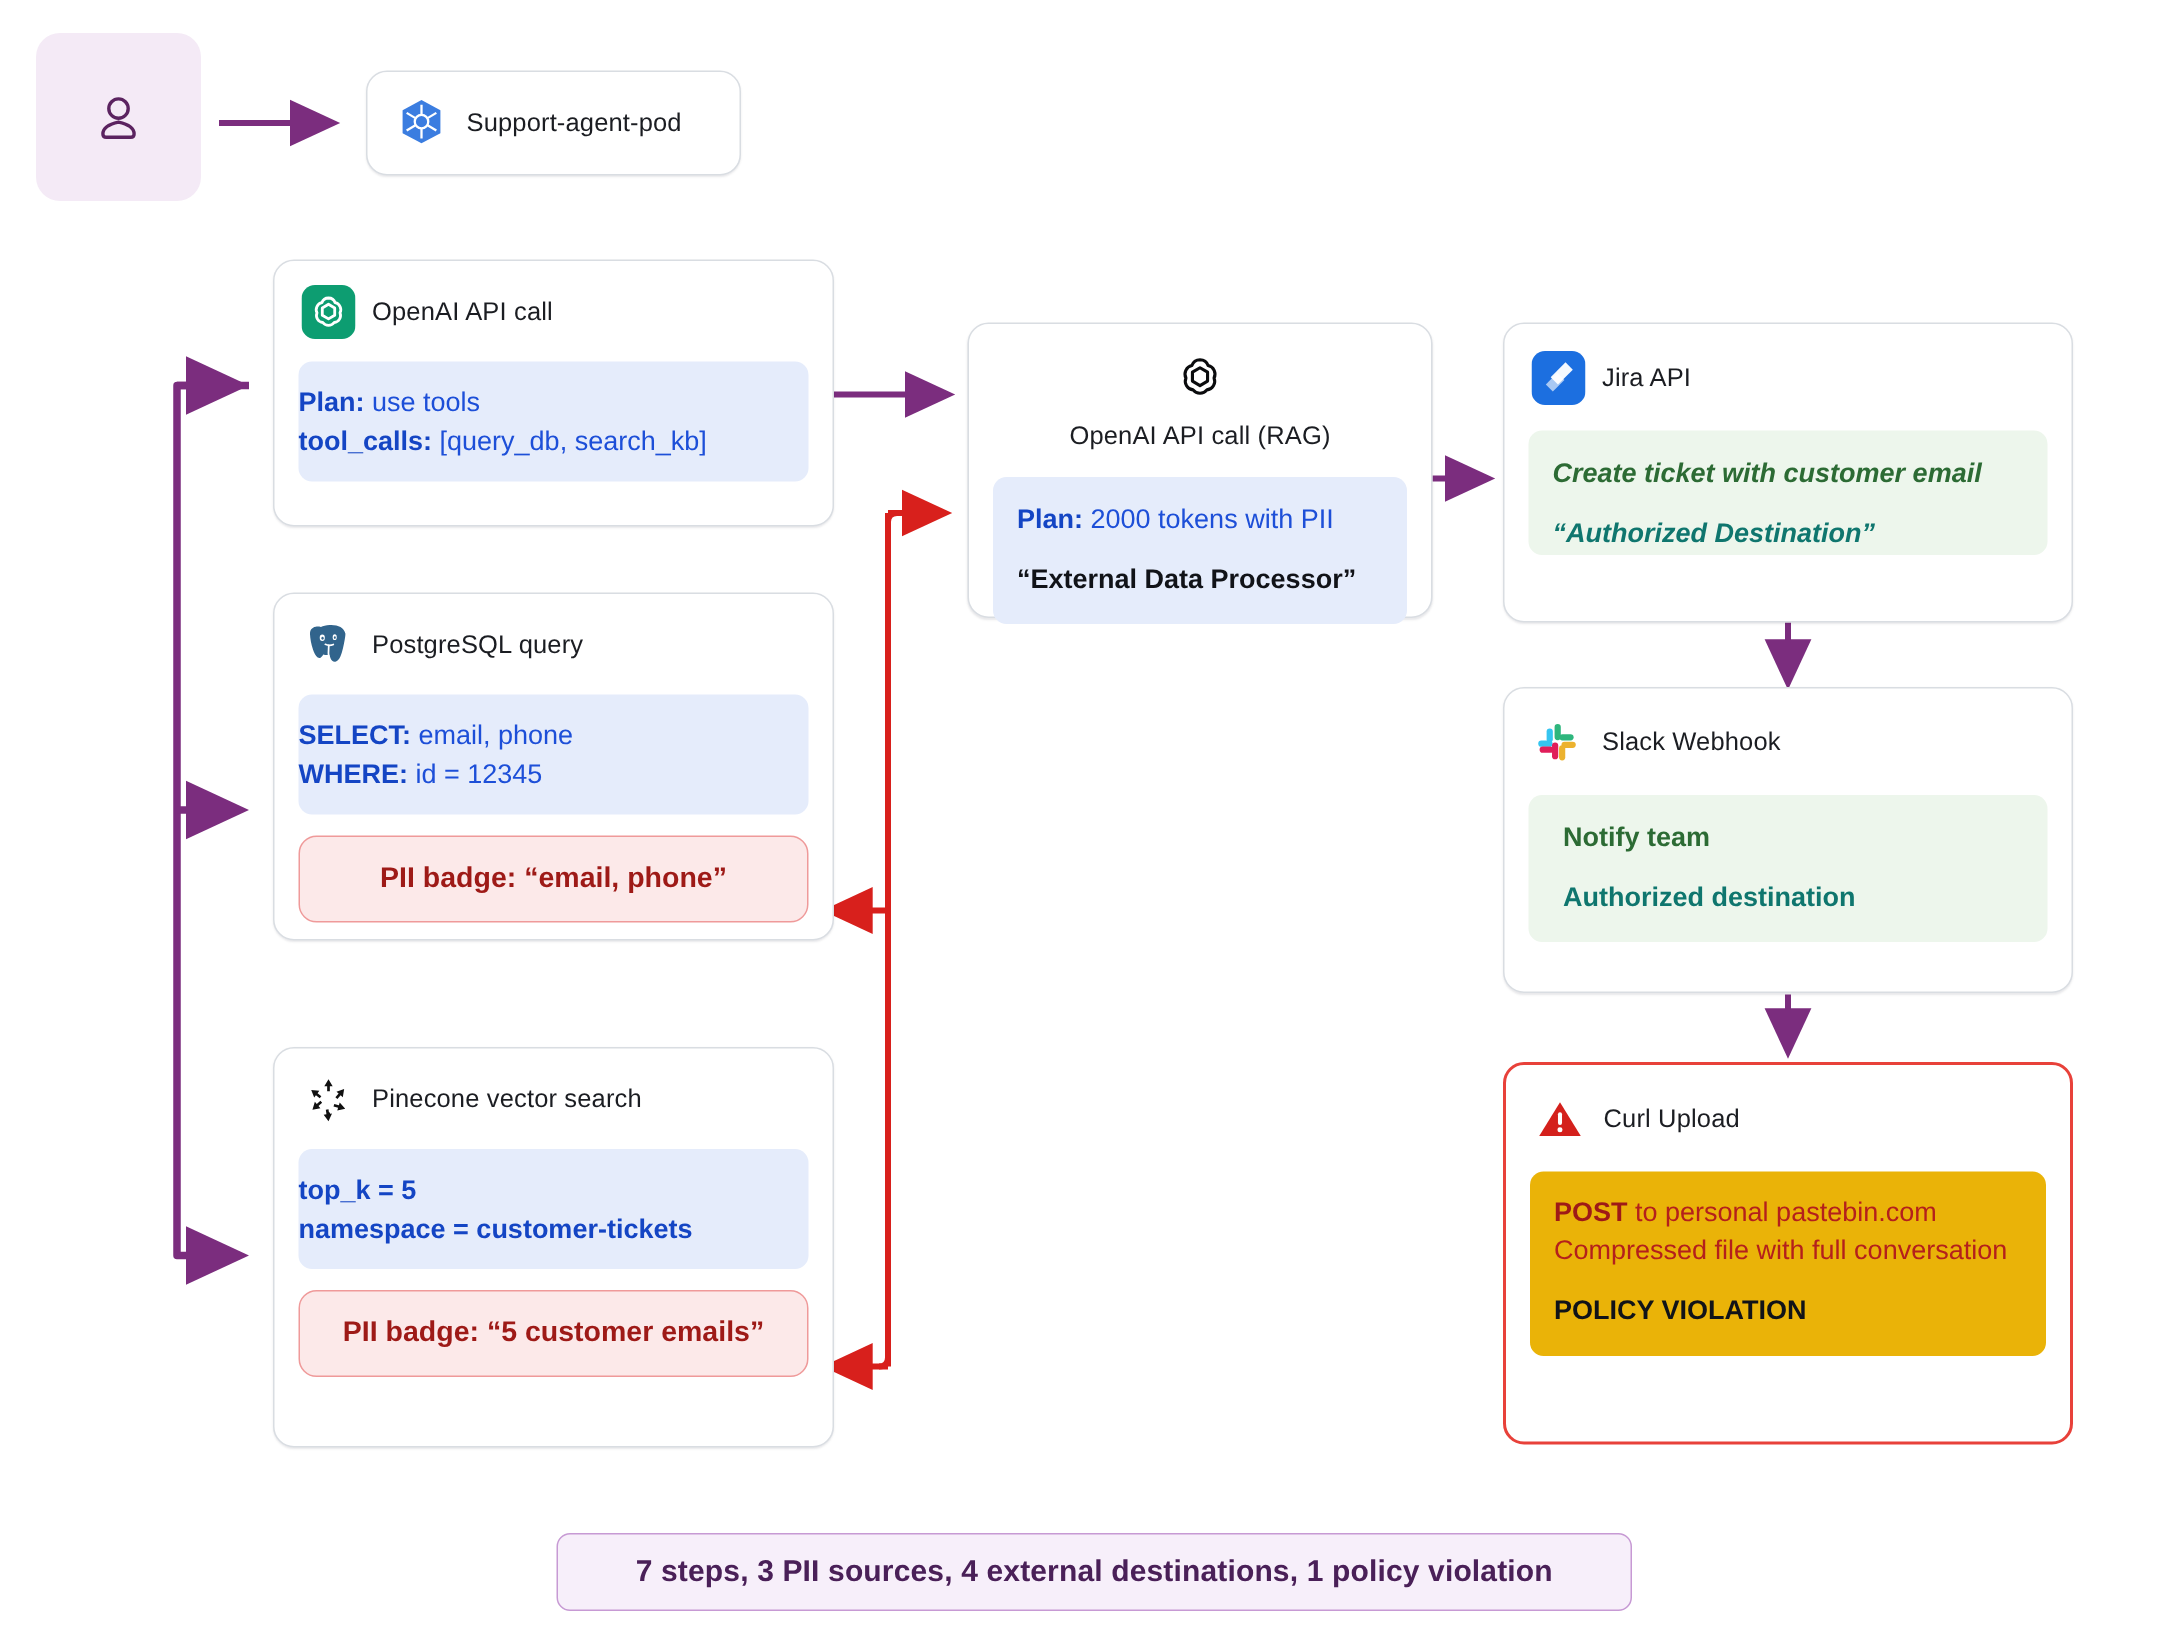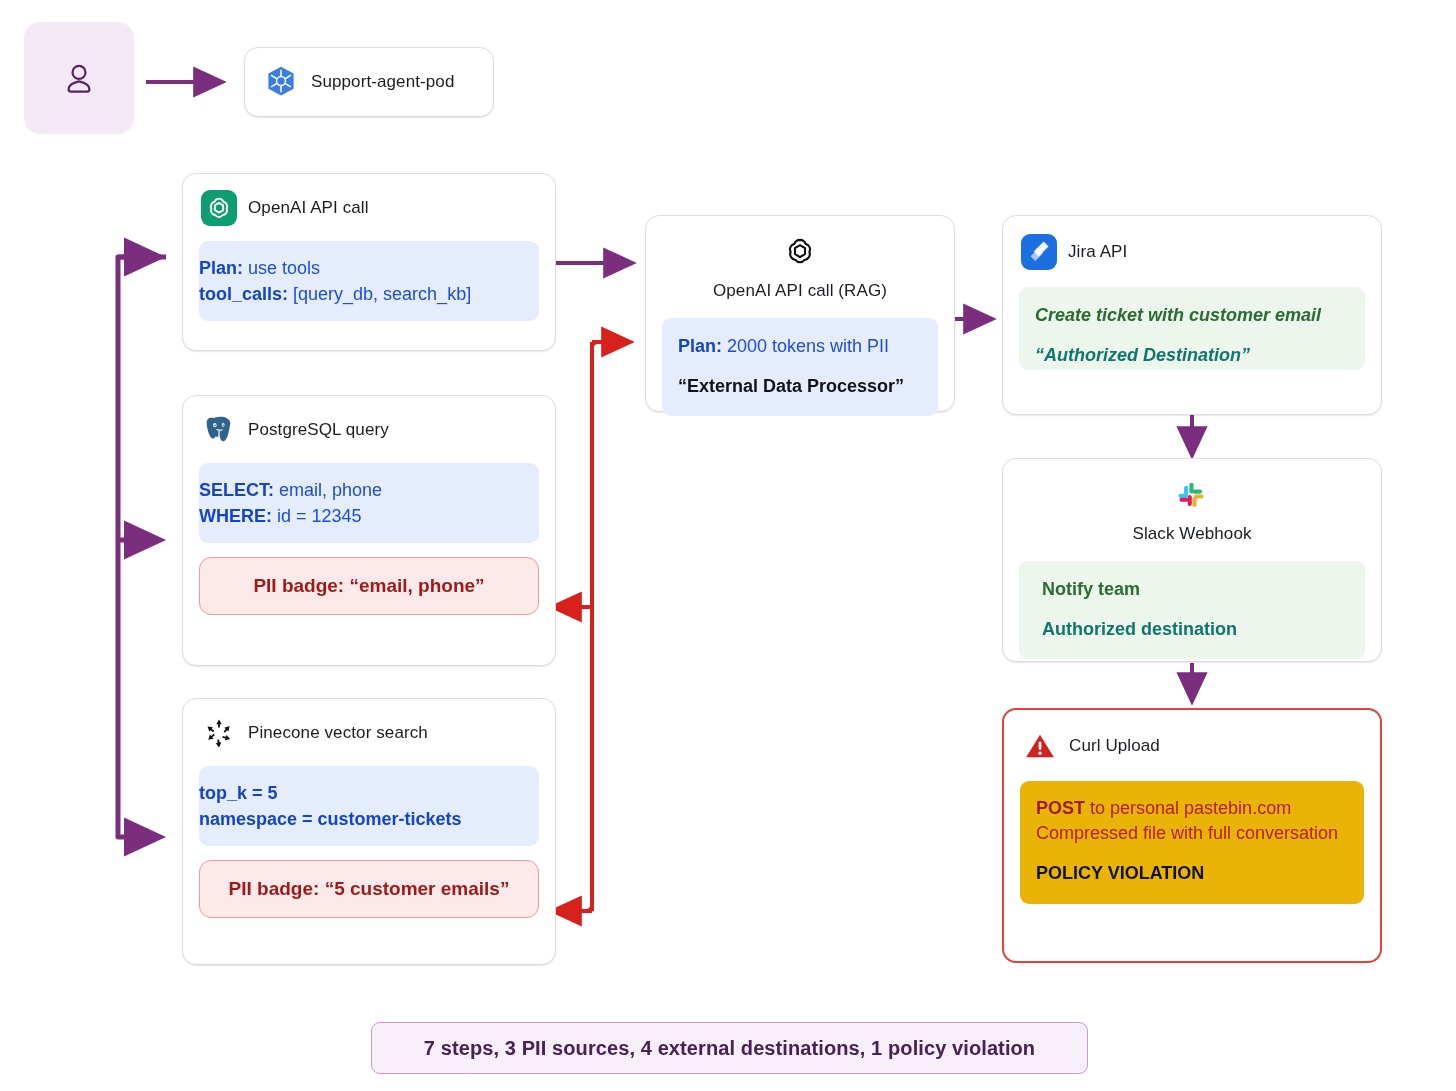--- a/index.html
+++ b/index.html
@@ -140,21 +140,21 @@
         </g>
       </svg>
       <span class="card-title">OpenAI API call</span>
     </div>
     <div class="panel blue">
       <div class="ln"><b>Plan:</b><span> use tools</span></div>
       <div class="ln"><b>tool_calls:</b><span> [query_db, search_kb]</span></div>
     </div>
   </div>
 
-  <div class="card" style="left:182px;top:395px;width:374px;height:271px;">
+  <div class="card" style="left:182px;top:395px;width:374px;height:232px;">
     <div class="card-head">
       <svg class="ico" viewBox="0 0 40 40">
         <path d="M32.5 11.5 c-1.2-4.6-5.6-6.6-11.7-6.3 c-2.6.1-4.9.8-6.4 1.4 c-1.3-.3-2.6-.4-3.8-.2 c-3.1.5-4.4 2.6-4.3 5.7 c.1 3 .9 7.4 2.2 11.2 c.7 2 1.5 3.7 2.4 4.8 c.8 1 2 1.8 3.2 1.3 c.9-.4 1.5-1.3 2-2.3 c1.4.4 3 .5 4.6.2 c.2.8.5 1.7.8 2.5 c.7 1.8 2 2.9 3.6 2.6 c1.7-.3 2.9-1.9 3.8-4 c1.3-3.1 2.4-8.2 3.1-12.3 c.4-2.2.6-3.6.5-4.6 z" fill="#31648c"></path>
         <g fill="#ffffff">
           <ellipse cx="15.4" cy="14.6" rx="1.9" ry="2.4"></ellipse>
           <ellipse cx="24.6" cy="14.2" rx="1.5" ry="2.1"></ellipse>
         </g>
         <g fill="#31648c">
           <ellipse cx="15.6" cy="15" rx=".85" ry="1.1"></ellipse>
           <ellipse cx="24.7" cy="14.5" rx=".7" ry="1"></ellipse>
@@ -222,21 +222,21 @@
       </svg>
       <span class="card-title">Jira API</span>
     </div>
     <div class="panel green" style="margin-top:17px;padding:15px 16px 2px 16px;font-style:italic;">
       <div class="ln green">Create ticket with customer email</div>
       <div class="ln greendark spaced">“Authorized Destination”</div>
     </div>
   </div>
 
   <div class="card" style="left:1002px;top:458px;width:380px;height:204px;">
-    <div class="card-head" style="padding-top:18px;flex-direction:column;">
+    <div class="card-head" style="padding-top:18px;">
       <svg class="ico" viewBox="0 0 40 40">
         <g>
           <rect x="5" y="18.6" width="10.6" height="4.6" rx="2.3" fill="#36c5f0"></rect>
           <rect x="11.2" y="9.6" width="4.6" height="10.2" rx="2.3" fill="#36c5f0"></rect>
           <rect x="17.1" y="6.3" width="4.6" height="12" rx="2.3" fill="#2eb67d"></rect>
           <rect x="20.6" y="13.9" width="10.6" height="4.6" rx="2.3" fill="#2eb67d"></rect>
           <rect x="22.2" y="19.4" width="10.6" height="4.6" rx="2.3" fill="#ecb22e"></rect>
           <rect x="20.4" y="22.1" width="4.6" height="11.2" rx="2.3" fill="#ecb22e"></rect>
           <rect x="15.2" y="20" width="4.6" height="12.4" rx="2.3" fill="#e01e5a"></rect>
           <rect x="6" y="23" width="10.2" height="4.6" rx="2.3" fill="#e01e5a"></rect>

